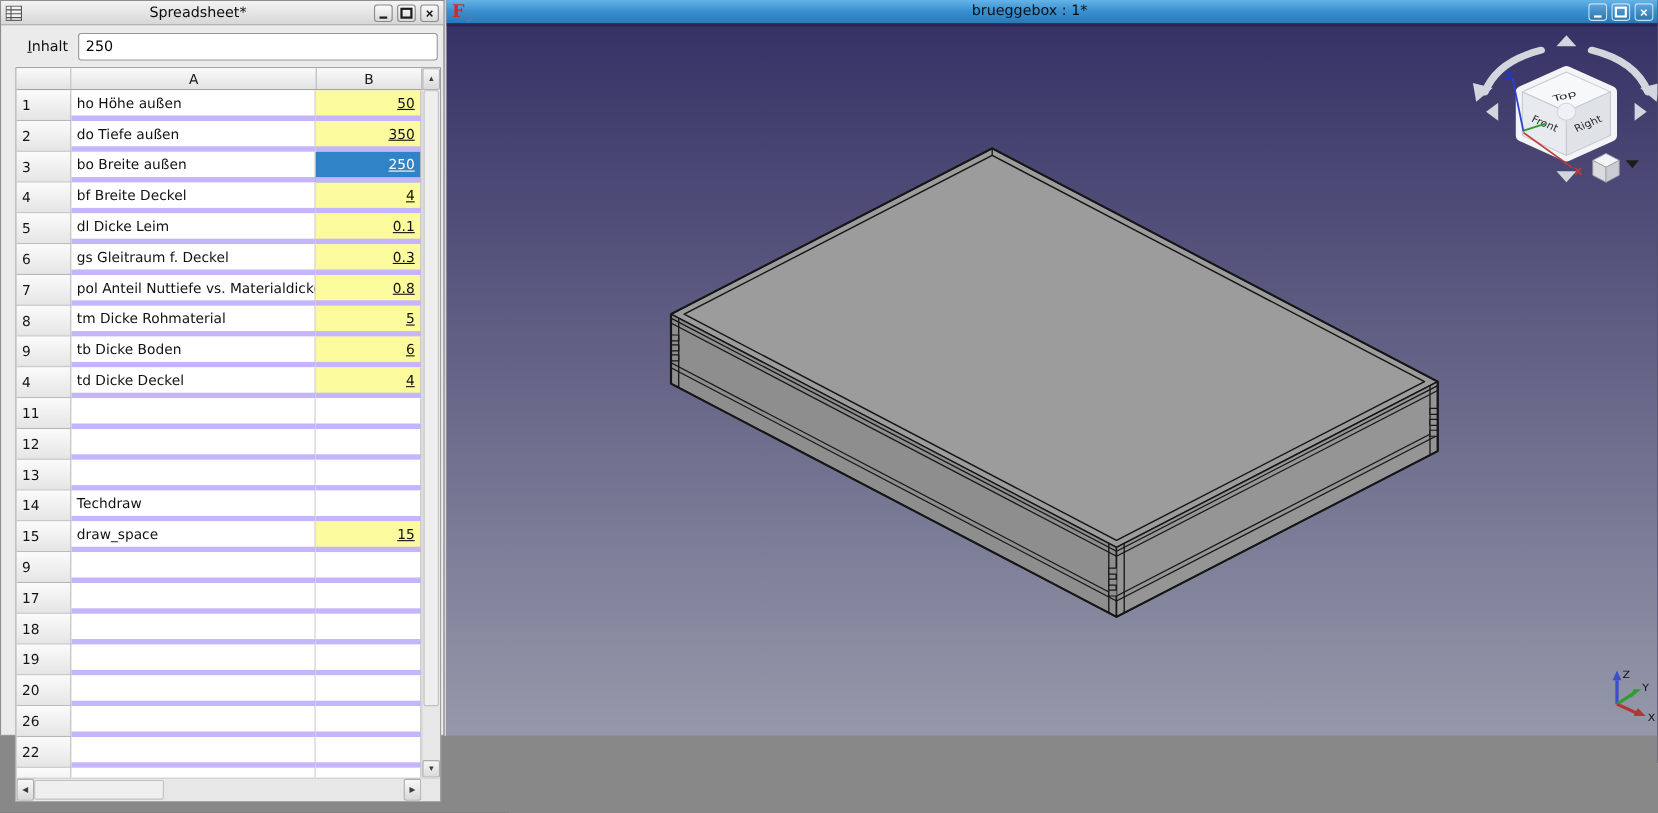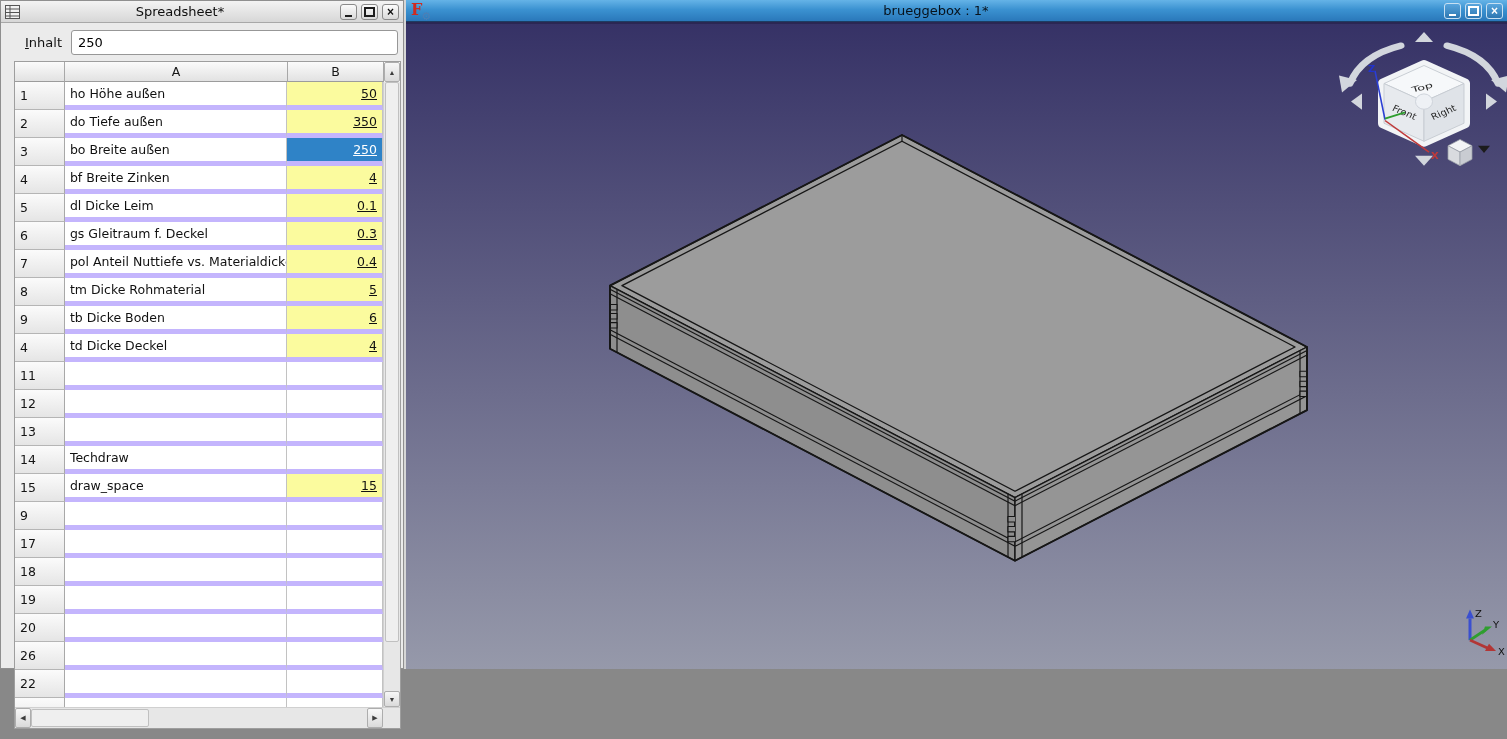--- a/index.html
+++ b/index.html
@@ -123,37 +123,37 @@
             <div class="ca">do Tiefe außen</div>
             <div class="cb filled">350</div>
           </div>
           <div class="trow">
             <div class="rh">3</div>
             <div class="ca">bo Breite außen</div>
             <div class="cb filled selected">250</div>
           </div>
           <div class="trow">
             <div class="rh">4</div>
-            <div class="ca">bf Breite Zinken</div>
+            <div class="ca">bf Breite Deckel</div>
             <div class="cb filled">4</div>
           </div>
           <div class="trow">
             <div class="rh">5</div>
             <div class="ca">dl Dicke Leim</div>
             <div class="cb filled">0.1</div>
           </div>
           <div class="trow">
             <div class="rh">6</div>
             <div class="ca">gs Gleitraum f. Deckel</div>
             <div class="cb filled">0.3</div>
           </div>
           <div class="trow">
             <div class="rh">7</div>
             <div class="ca">pol Anteil Nuttiefe vs. Materialdicke</div>
-            <div class="cb filled">0.4</div>
+            <div class="cb filled">0.8</div>
           </div>
           <div class="trow">
             <div class="rh">8</div>
             <div class="ca">tm Dicke Rohmaterial</div>
             <div class="cb filled">5</div>
           </div>
           <div class="trow">
             <div class="rh">9</div>
             <div class="ca">tb Dicke Boden</div>
             <div class="cb filled">6</div>

